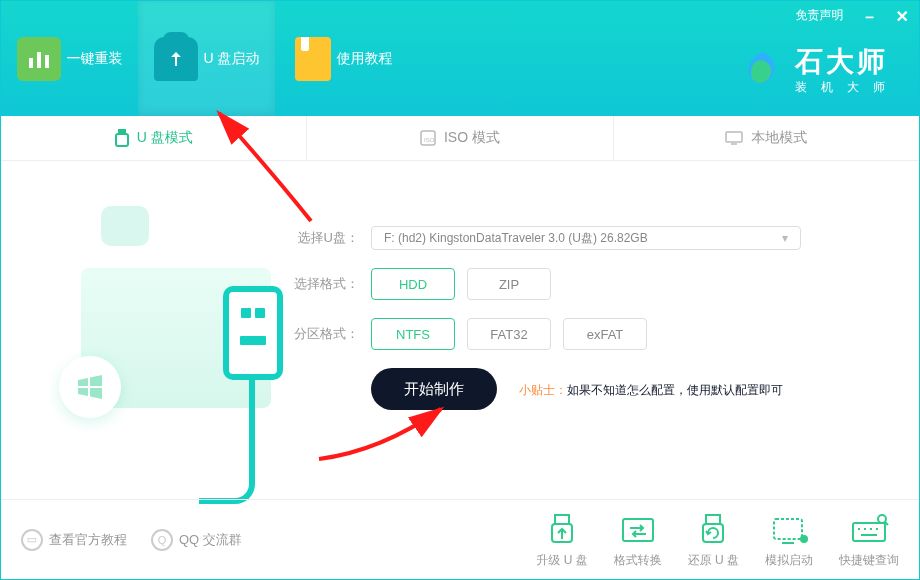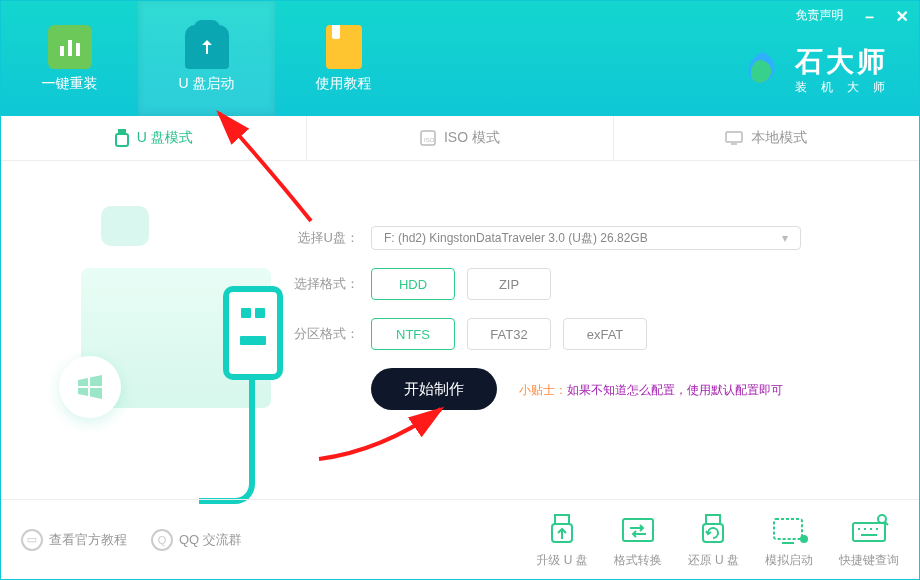--- a/index.html
+++ b/index.html
@@ -1,20 +1,20 @@
 <!DOCTYPE html>
 <html><head>
 <meta charset="utf-8">
 <style>
 * { margin: 0; padding: 0; box-sizing: border-box; font-family: "Microsoft YaHei", Arial, sans-serif; }
 body { width: 920px; height: 580px; overflow: hidden; background: #fff; border: 1px solid #0fc7d5; position: relative; }
 
 .header { height: 115px; background: linear-gradient(180deg, #14d6cf 0%, #0fc7d5 100%); display: flex; align-items: stretch; position: relative; }
 .header-tabs { display: flex; }
-.header-tab { width: 137px; display: flex; flex-direction: column; align-items: center; justify-content: center; gap: 6px; color: #fff; font-size: 14px; cursor: pointer; }
+.header-tab { width: 137px; display: flex; flex-direction: row; align-items: center; justify-content: center; gap: 6px; color: #fff; font-size: 14px; cursor: pointer; }
 .header-tab.active { background: rgba(255,255,255,0.12); box-shadow: inset 0 -2px 8px rgba(0,0,0,0.08); }
 .tab-icon-box { width: 44px; height: 44px; border-radius: 6px; display: flex; align-items: center; justify-content: center; }
 .green-box { background: #6bc859; }
 .teal-box { background: #0aa6b2; border-radius: 10px 10px 4px 4px; position: relative; }
 .teal-box::before { content:""; position:absolute; top:-5px; left:9px; right:9px; height:10px; background:#0aa6b2; border-radius:8px 8px 0 0; }
 .yellow-box { background: #ffc530; width: 36px; height: 44px; border-radius: 4px; position: relative; }
 .yellow-box::before { content:""; position:absolute; top:0; left:6px; width:8px; height:14px; background:#fff; border-radius:0 0 2px 2px; }
 
 .header-right { position: absolute; top: 6px; right: 10px; color: #fff; font-size: 12px; display: flex; align-items: flex-start; gap: 18px; }
 .win-btn { cursor: pointer; font-size: 16px; font-weight: bold; }
@@ -35,21 +35,21 @@
 .form-row { display: flex; align-items: center; margin-bottom: 18px; gap: 12px; }
 .form-label { width: 68px; text-align: right; color: #999; font-size: 13px; }
 .select-box { flex: 1; height: 24px; border: 1px solid #ddd; border-radius: 4px; display: flex; align-items: center; padding: 0 12px; color: #888; font-size: 12px; max-width: 430px; position: relative; }
 .select-caret { position: absolute; right: 12px; color: #bbb; }
 .opt-btn { width: 84px; height: 32px; border: 1px solid #ddd; border-radius: 4px; display: flex; align-items: center; justify-content: center; color: #888; font-size: 13px; cursor: pointer; }
 .opt-btn.active { border-color: #2ecb8a; color: #2ecb8a; }
 
 .action-row { display: flex; align-items: center; gap: 22px; margin-left: 80px; margin-top: 8px; }
 .start-btn { width: 126px; height: 42px; background: #0f172a; color: #fff; border-radius: 21px; display: flex; align-items: center; justify-content: center; font-size: 15px; cursor: pointer; }
 .tip-label { color: #ff8a3c; font-size: 12px; }
-.tip-text { color: #a21caf; font-size: 12px; }
+.tip-text { color: #0f172a; font-size: 12px; }
 
 .arrow { position: absolute; pointer-events: none; }
 .arrow svg { overflow: visible; }
 
 .footer { position: absolute; bottom: 0; left: 0; right: 0; height: 80px; border-top: 1px solid #eee; display: flex; align-items: center; padding: 0 20px; }
 .footer-left { display: flex; gap: 24px; }
 .footer-link { display: flex; align-items: center; gap: 6px; color: #999; font-size: 13px; cursor: pointer; }
 .footer-link-icon { width: 22px; height: 22px; border: 2px solid #ccc; border-radius: 50%; display: flex; align-items: center; justify-content: center; font-size: 11px; color: #ccc; }
 .footer-actions { margin-left: auto; display: flex; gap: 26px; }
 .footer-action { display: flex; flex-direction: column; align-items: center; gap: 5px; color: #999; font-size: 12px; cursor: pointer; }

